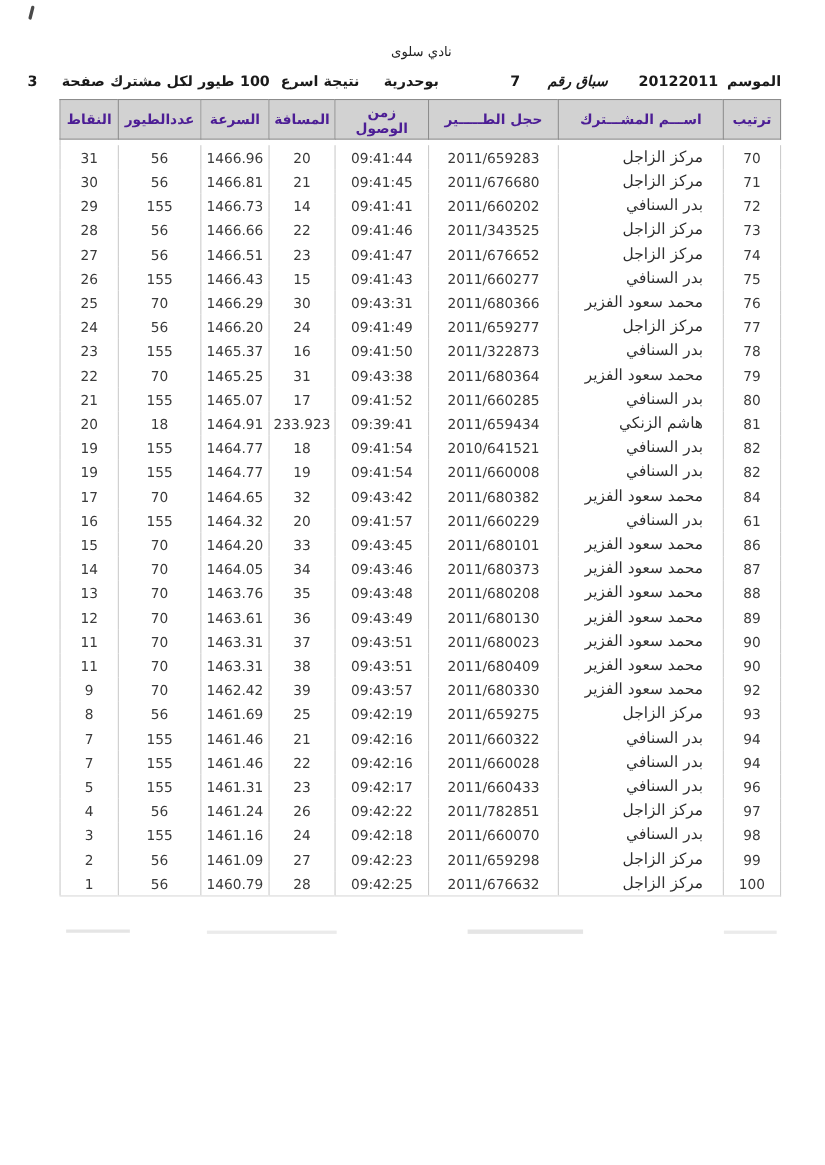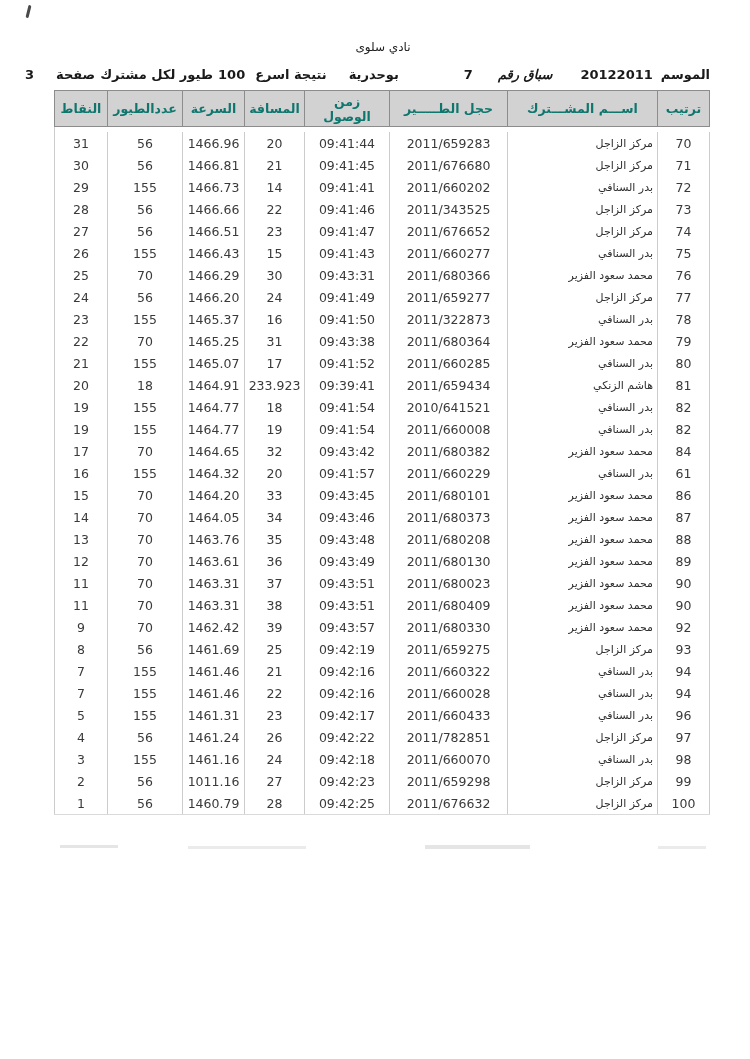--- a/index.html
+++ b/index.html
@@ -48,42 +48,42 @@
     width: 655px;
     margin: 8px 40px 0 55px;
     border-left: 1px solid #cccccc;
   }
   th {
     background: #d2d2d2;
     border: 1px solid #8c8c8c;
     height: 33px;
     font-size: 12.5px;
     font-weight: bold;
-    color: #0f766e;
+    color: #4c1d95;
     padding: 1px 3px;
     text-align: center;
     vertical-align: middle;
     overflow: hidden;
   }
   td {
     font-size: 12.5px;
     color: #3a3a3a;
     height: 22px;
     padding: 0 3px;
     text-align: center;
     vertical-align: middle;
     border-right: 1px solid #cccccc;
     overflow: hidden;
     white-space: nowrap;
   }
   td.col-name {
     text-align: right;
-    font-size: 11px;
+    font-size: 14px;
     color: #2e2e2e;
-    padding-right: 4px;
+    padding-right: 18px;
     padding-left: 8px;
   }
   tbody tr:last-child td {
     border-bottom: 1px solid #dadada;
   }
   tr.spacer-row td {
     border: none;
     height: 5px;
     padding: 0;
     background: #ffffff;
@@ -433,21 +433,21 @@
         <td class="col-speed">1461.16</td>
         <td class="col-birds">155</td>
         <td class="col-points">3</td>
       </tr>
       <tr>
         <td class="col-rank">99</td>
         <td class="col-name">مركز الزاجل</td>
         <td class="col-ring">2011/659298</td>
         <td class="col-arrival">09:42:23</td>
         <td class="col-distance">27</td>
-        <td class="col-speed">1011.16</td>
+        <td class="col-speed">1461.09</td>
         <td class="col-birds">56</td>
         <td class="col-points">2</td>
       </tr>
       <tr>
         <td class="col-rank">100</td>
         <td class="col-name">مركز الزاجل</td>
         <td class="col-ring">2011/676632</td>
         <td class="col-arrival">09:42:25</td>
         <td class="col-distance">28</td>
         <td class="col-speed">1460.79</td>

